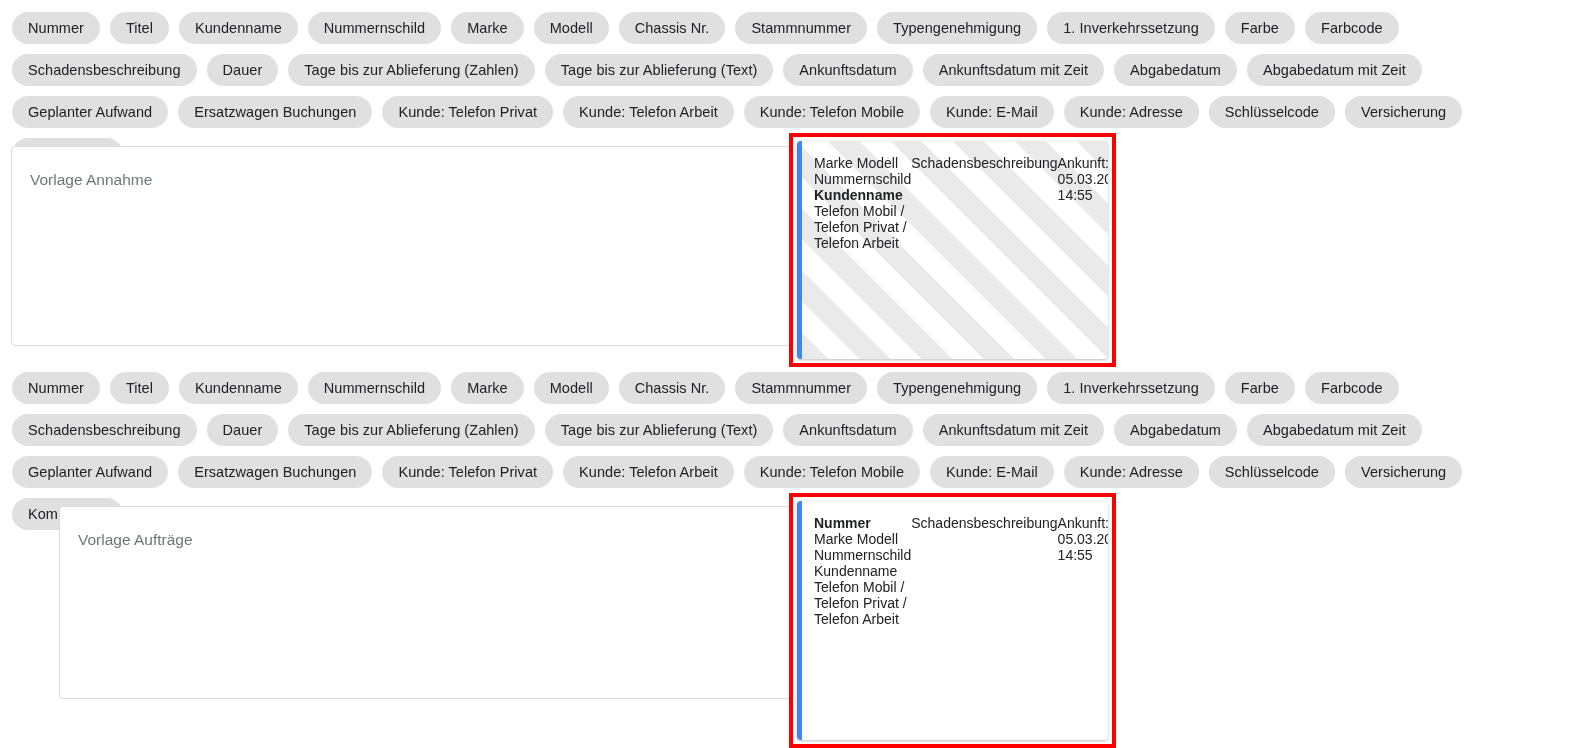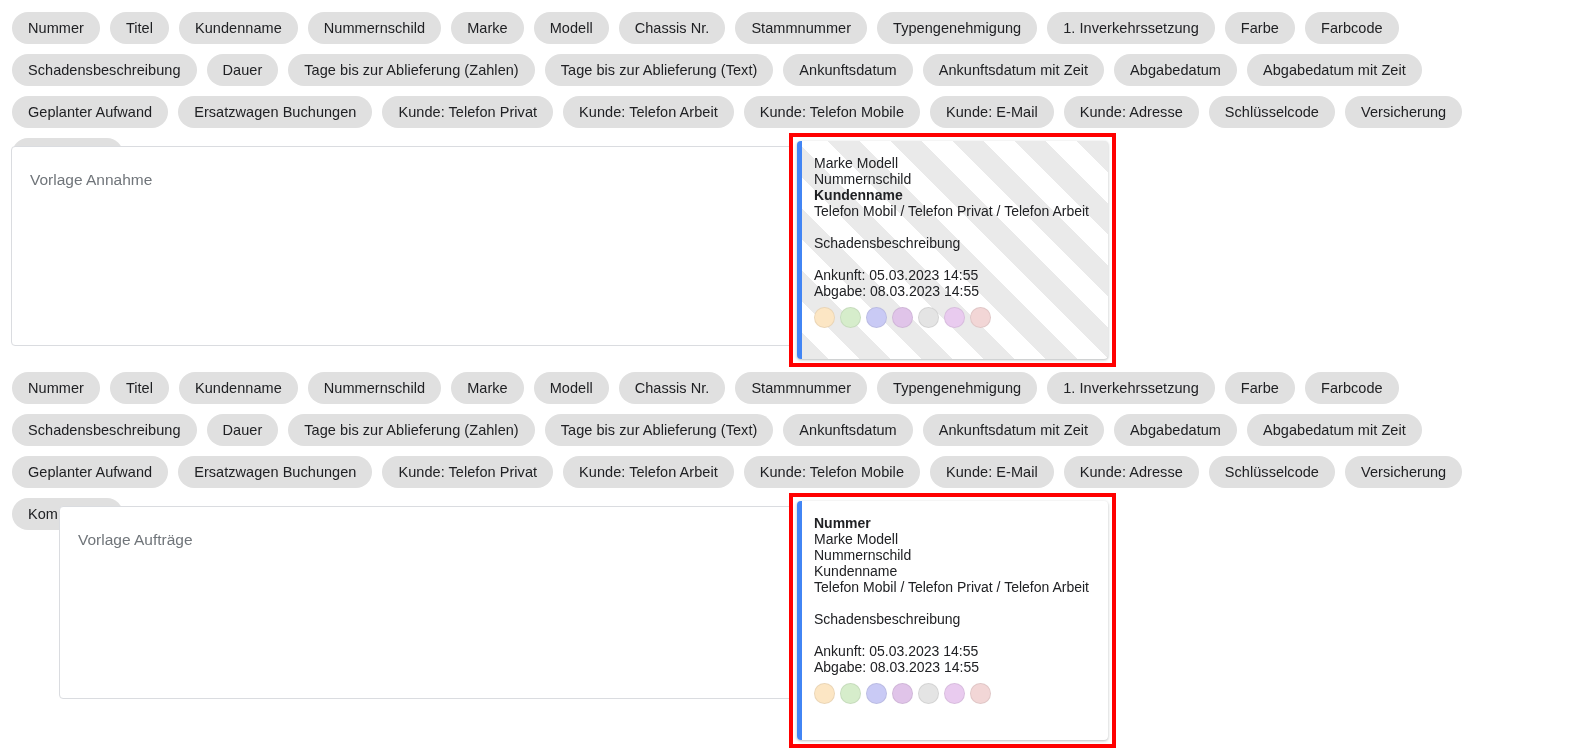--- a/index.html
+++ b/index.html
@@ -125,21 +125,21 @@
   .card-bar {
     width: 5px;
     flex: 0 0 5px;
     background: #4285f4;
     align-self: stretch;
   }
   .card-body {
     flex: 1 1 auto;
     padding: 14px 10px 8px 12px;
     display: flex;
-    flex-direction: column;
+    flex-direction: row;
   }
   .card-lines {
     font-size: 14px;
     line-height: 16px;
     color: #202124;
   }
   .card-lines .ln { white-space: normal; }
   .card-lines .ln.bold { font-weight: bold; }
   .card-gap { height: 16px; }
   .card-dates {

